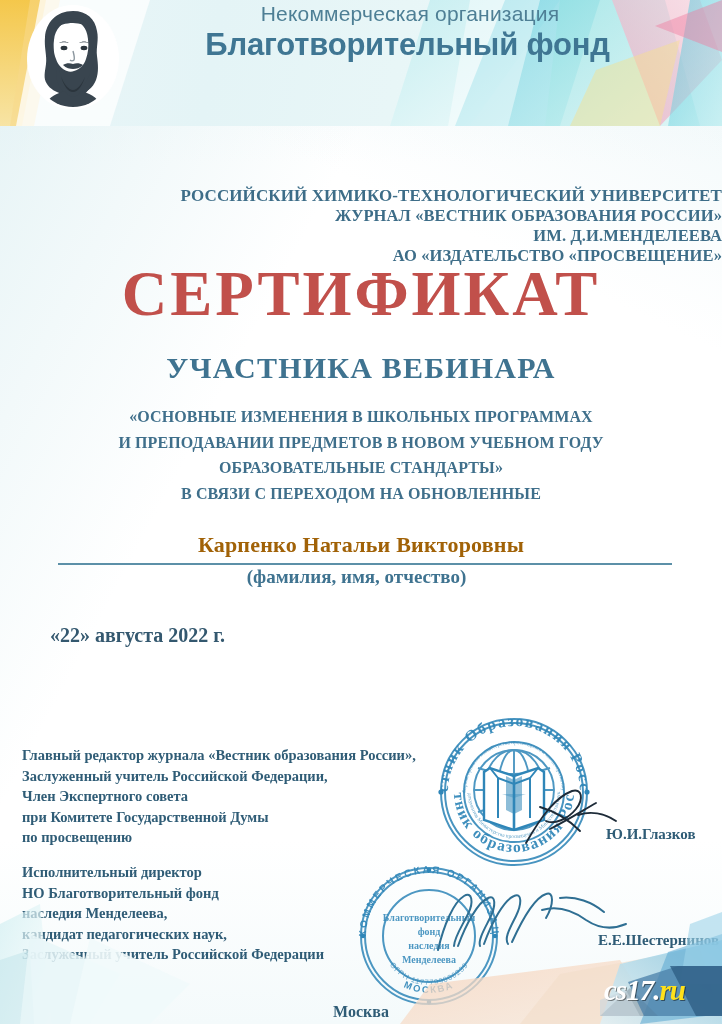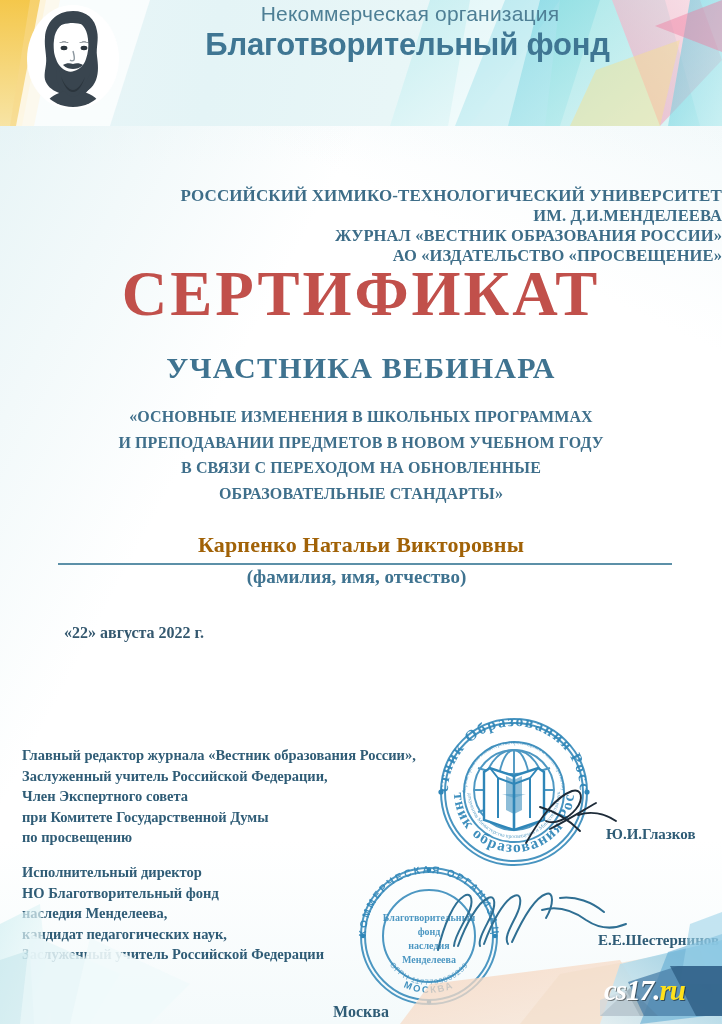--- a/index.html
+++ b/index.html
@@ -158,23 +158,22 @@
     font-size: 19px;
     color: #3f7390;
   }
 
   
   .date-line {
     position: absolute;
     left: 50px; top: 624px;
     font-family: "Liberation Serif", "DejaVu Serif", serif;
     font-weight: bold;
-    font-size: 16px;
+    font-size: 20px;
     color: #34586f;
-    margin-left: 14px;
   }
 
   
   .sig-block {
     position: absolute;
     left: 22px;
     font-family: "Liberation Serif", "DejaVu Serif", serif;
     font-weight: bold;
     font-size: 14.5px;
     line-height: 20.5px;
@@ -323,33 +322,33 @@
     </div>
 
     <div class="banner-small">Некоммерческая организация</div>
     <div class="banner-big">
       <div>Благотворительный фонд</div>
     </div>
   </div>
 
   <div class="org-block">
     <div class="l1">РОССИЙСКИЙ ХИМИКО-ТЕХНОЛОГИЧЕСКИЙ УНИВЕРСИТЕТ</div>
+    <div>ЖУРНАЛ «ВЕСТНИК ОБРАЗОВАНИЯ РОССИИ»</div>
     <div>ИМ. Д.И.МЕНДЕЛЕЕВА</div>
-    <div>ЖУРНАЛ «ВЕСТНИК ОБРАЗОВАНИЯ РОССИИ»</div>
     <div>АО «ИЗДАТЕЛЬСТВО «ПРОСВЕЩЕНИЕ»</div>
   </div>
 
   <div class="title-main">СЕРТИФИКАТ</div>
   <div class="title-sub">УЧАСТНИКА ВЕБИНАРА</div>
 
   <div class="topic">
     <div>«ОСНОВНЫЕ ИЗМЕНЕНИЯ В ШКОЛЬНЫХ ПРОГРАММАХ</div>
     <div>И ПРЕПОДАВАНИИ ПРЕДМЕТОВ В НОВОМ УЧЕБНОМ ГОДУ</div>
+    <div>ОБРАЗОВАТЕЛЬНЫЕ СТАНДАРТЫ»</div>
     <div>В СВЯЗИ С ПЕРЕХОДОМ НА ОБНОВЛЕННЫЕ</div>
-    <div>ОБРАЗОВАТЕЛЬНЫЕ СТАНДАРТЫ»</div>
   </div>
 
   <div class="recipient-name">Карпенко Натальи Викторовны</div>
   <div class="recipient-rule"></div>
   <div class="recipient-hint">(фамилия, имя, отчество)</div>
 
   <div class="date-line">«22» августа 2022 г.</div>
 
   <div class="seal seal-journal">
     <svg width="180" height="180" viewBox="0 0 180 180" aria-hidden="true">

